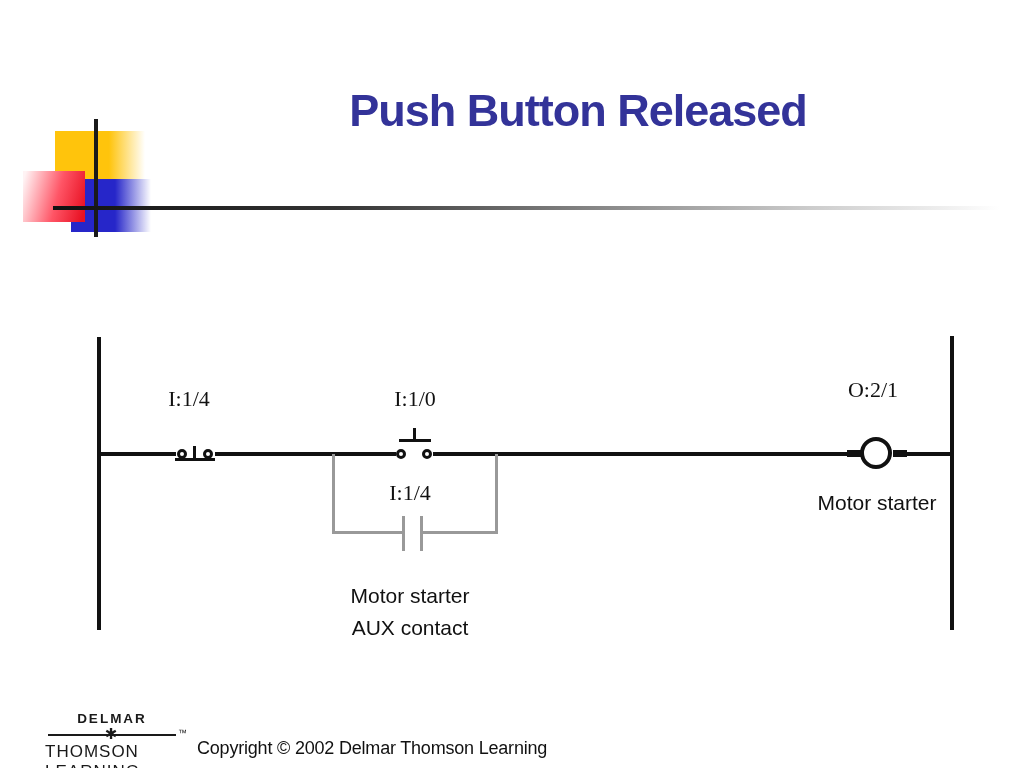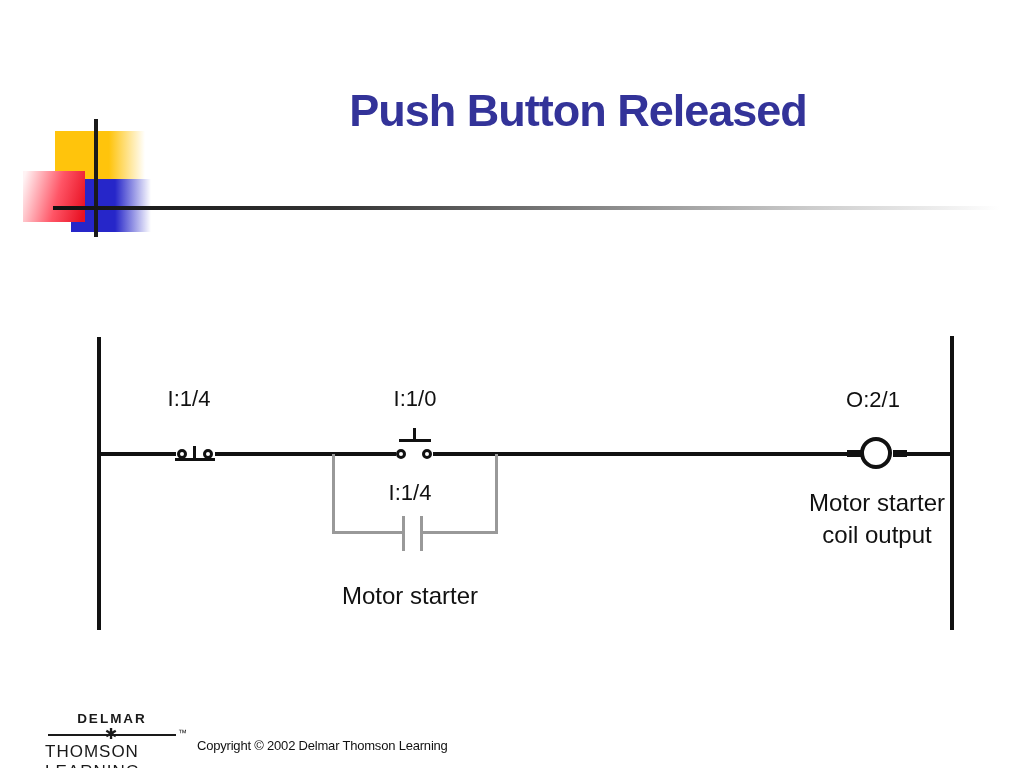--- a/index.html
+++ b/index.html
@@ -54,29 +54,29 @@
   }
   .coil-circle {
     position: absolute; left: 851px; top: 428px;
     width: 32px; height: 32px;
     border: 4px solid #111111; border-radius: 50%;
     background: #ffffff;
   }
 
   .addr {
     position: absolute;
-    font-family: Liberation Sans, sans-serif;
+    font-family: Liberation Serif, serif;
     font-size: 22px; color: #111111;
     transform: translateX(-50%);
     white-space: nowrap;
     text-align: center;
   }
   .dev-label {
     position: absolute;
-    font-size: 24px; line-height: 29px; color: #111111;
+    font-size: 21px; line-height: 29px; color: #111111;
     text-align: center;
     transform: translateX(-50%);
     white-space: nowrap;
   }
 
   
   .logo-top {
     left: 40px; top: 702px; width: 126px;
     text-align: center; font-weight: bold;
     font-size: 13.5px; letter-spacing: 2px; color: #1a1a1a;
@@ -87,21 +87,21 @@
     text-align: center; font-size: 15px; color: #1a1a1a; line-height: 18px;
   }
   .logo-tm { left: 169px; top: 719px; font-size: 9px; color: #1a1a1a; }
   .logo-bottom {
     left: 36px; top: 733px; width: 134px;
     font-weight: normal;
     font-size: 17px; letter-spacing: 1px; color: #1a1a1a;
   }
   .copyright {
     left: 188px; top: 729px;
-    font-size: 13px; letter-spacing: -0.2px; color: #111111;
+    font-size: 18px; letter-spacing: -0.2px; color: #111111;
   }
 </style>
 </head>
 <body>
 
 <div class="abs deco-yellow"></div>
 <div class="abs deco-blue"></div>
 <div class="abs deco-red"></div>
 <div class="abs deco-vline"></div>
 <div class="abs deco-hline"></div>
@@ -140,31 +140,31 @@
     <div class="gwire" style="left:323px;top:445px;width:3px;height:80px;"></div>
     <div class="gwire" style="left:486px;top:445px;width:3px;height:80px;"></div>
     <div class="gwire" style="left:323px;top:522px;width:70px;height:3px;"></div>
     <div class="gwire" style="left:414px;top:522px;width:75px;height:3px;"></div>
     <div class="gwire" style="left:393px;top:507px;width:3px;height:35px;"></div>
     <div class="gwire" style="left:411px;top:507px;width:3px;height:35px;"></div>
   </div>
   <div class="addr" style="left:401px;top:471px;">I:1/4</div>
   <div class="dev-label" style="left:401px;top:569px;">
     <div>Motor starter</div>
+    <div>AUX contact</div>
   </div>
 
   <div>
     <div class="wire" style="left:838px;top:441px;width:14px;height:7px;"></div>
     <div class="wire" style="left:884px;top:441px;width:14px;height:7px;"></div>
     <div class="coil-circle"></div>
   </div>
-  <div class="addr" style="left:864px;top:378px;">O:2/1</div>
+  <div class="addr" style="left:864px;top:368px;">O:2/1</div>
   <div class="dev-label" style="left:868px;top:476px;">
     <div>Motor starter</div>
-    <div>coil output</div>
   </div>
 
 </div>
 
 <div>
   <div class="abs logo-top">DELMAR</div>
   <div class="abs logo-rule"></div>
   <div class="abs logo-star">✱</div>
   <div class="abs logo-tm">™</div>
   <div class="abs logo-bottom">THOMSON LEARNING</div>

